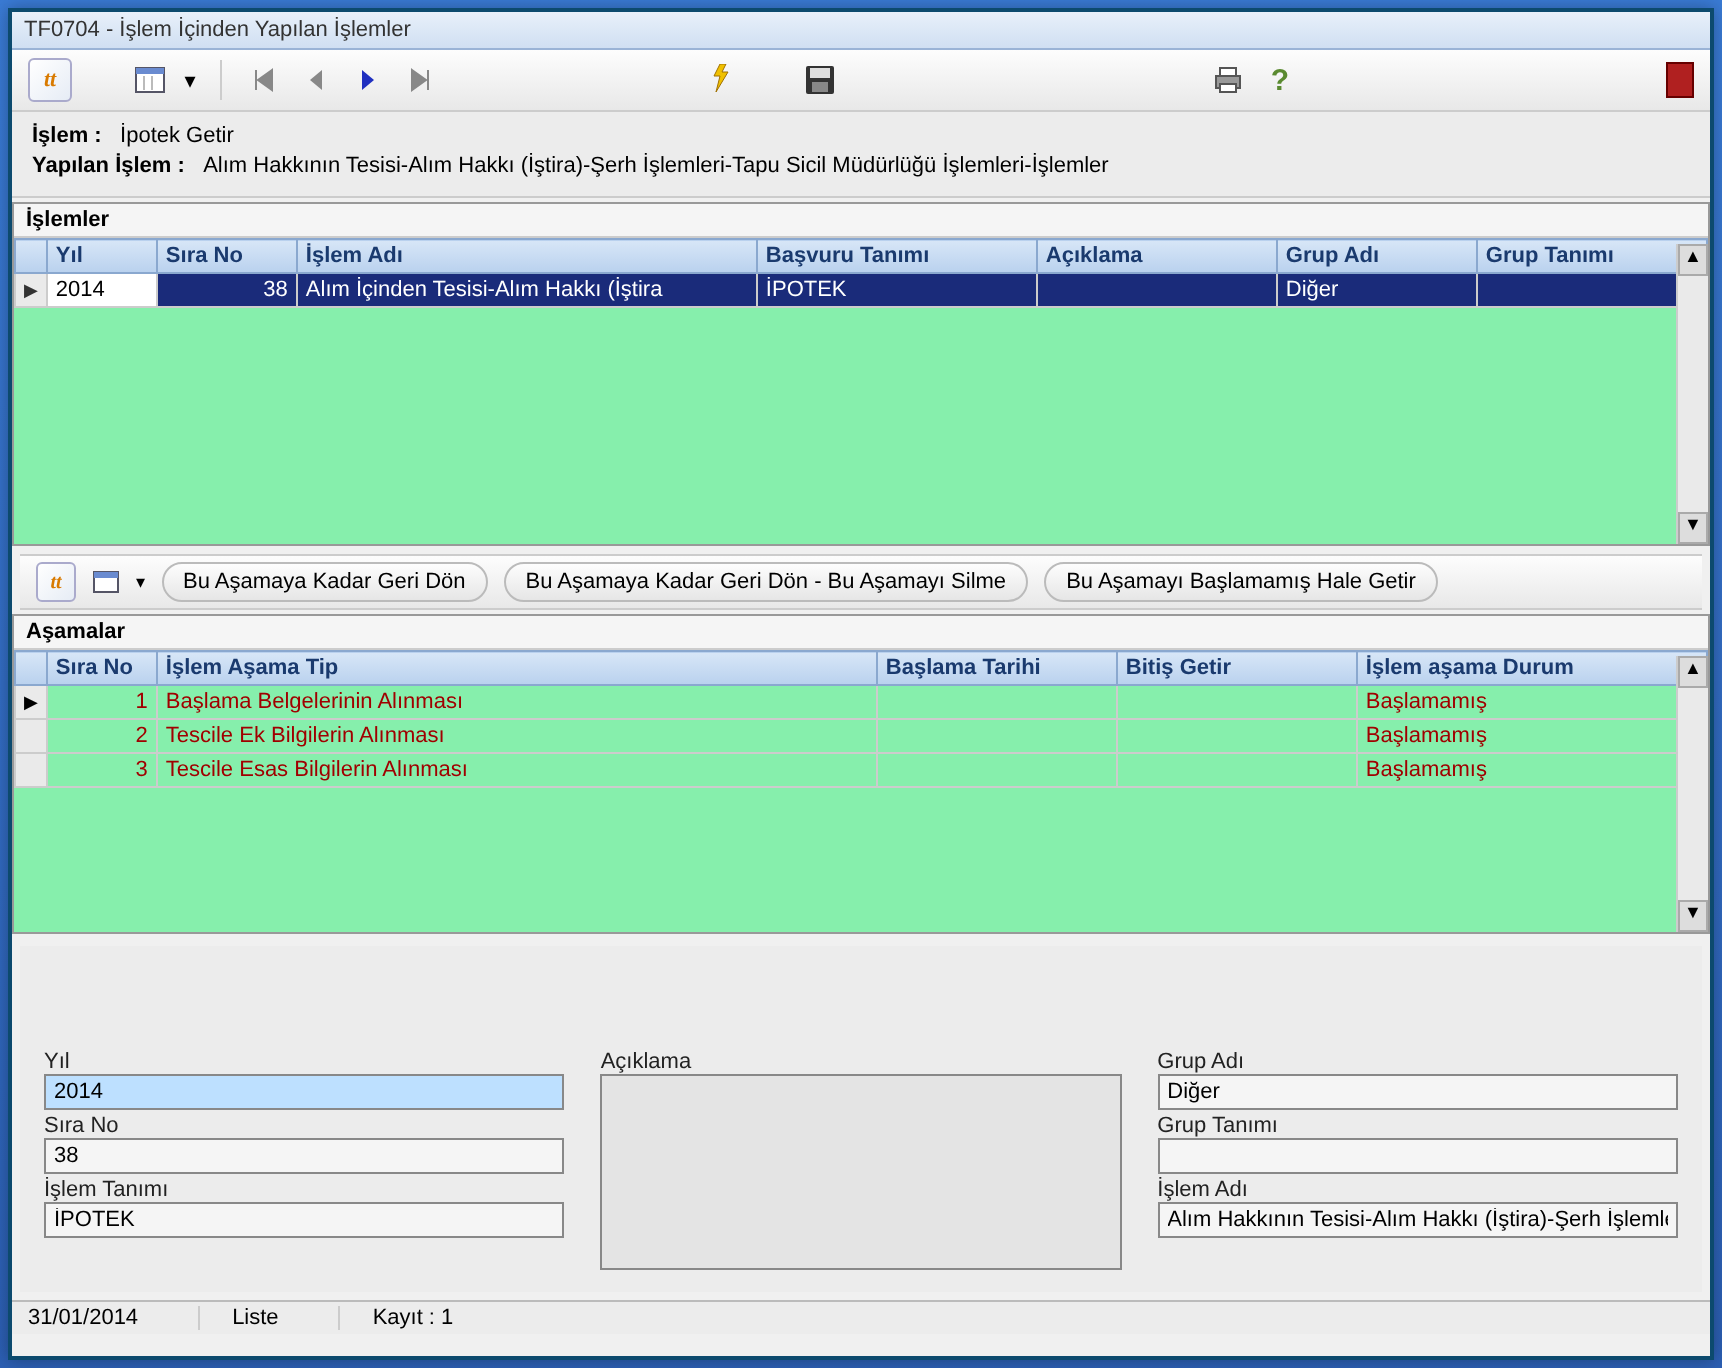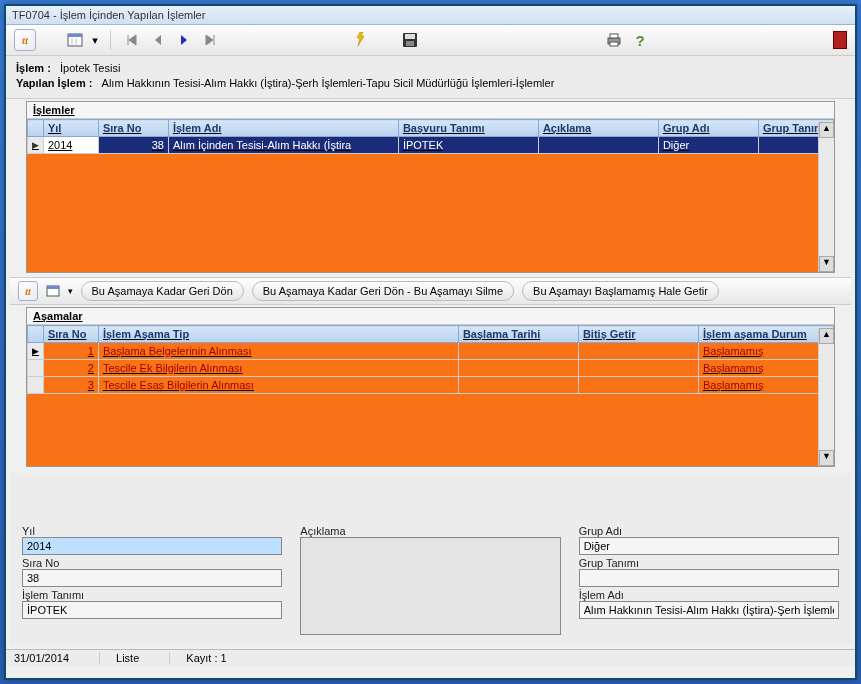--- a/index.html
+++ b/index.html
@@ -51,26 +51,25 @@
 .toolbar .bigspacer { flex: 1; }
 .info-panel {
   background: #ececec;
   padding: 6px 10px;
   border-bottom: 1px solid #ccc;
 }
 .info-row { margin-bottom: 3px; }
 .info-row b { font-weight: bold; }
 
 .grid-container {
-  background: #f97316;
+  background: #86efac;
   border: 1px solid #999;
-  margin: 2px 20px;
+  margin: 2px 0;
   flex: 0 0 auto;
   position: relative;
-  text-decoration: underline;
 }
 .grid-title {
   font-weight: bold;
   padding: 2px 6px;
   background: #f5f5f5;
   border-bottom: 1px solid #ccc;
 }
 table.grid {
   width: 100%;
   border-collapse: collapse;
@@ -250,21 +249,21 @@
         </svg>
     </span>
     <span class="tb-btn" style="color:#5a8a30;font-weight:bold;font-size:15px">?</span>
     <span class="bigspacer"></span>
     <span class="close-badge"></span>
   </div>
 
   <div class="info-panel">
     <div class="info-row">
       <b>İşlem :</b>
-      &nbsp;&nbsp;<span>İpotek Tesisi</span>
+      &nbsp;&nbsp;<span>İpotek Getir</span>
     </div>
     <div class="info-row">
       <b>Yapılan İşlem :</b>
       &nbsp;&nbsp;<span>Alım Hakkının Tesisi-Alım Hakkı (İştira)-Şerh İşlemleri-Tapu Sicil Müdürlüğü İşlemleri-İşlemler</span>
     </div>
   </div>
 
   <div class="grid-container" style="height:172px">
     <div class="grid-title">İşlemler</div>
     <table class="grid">

